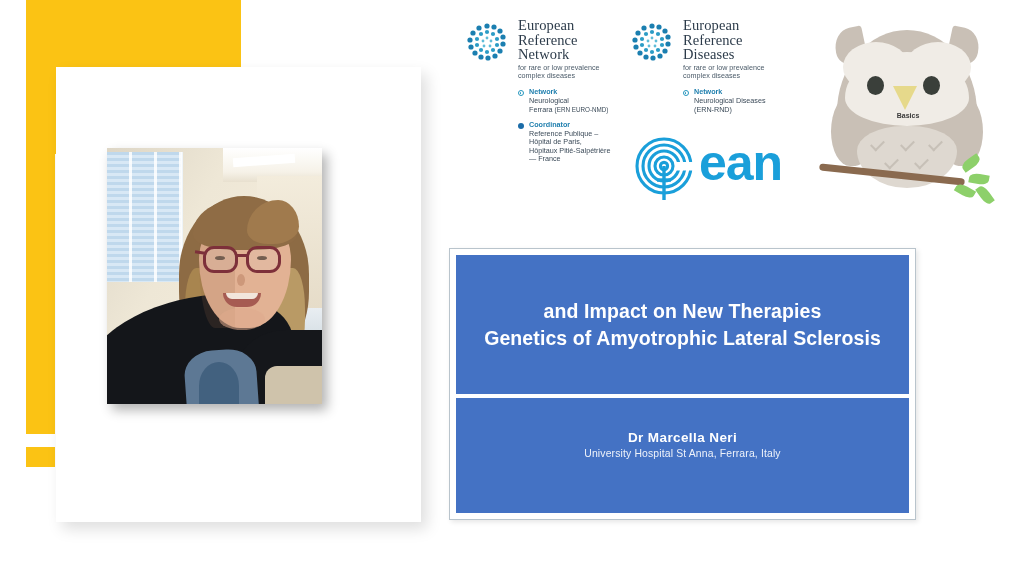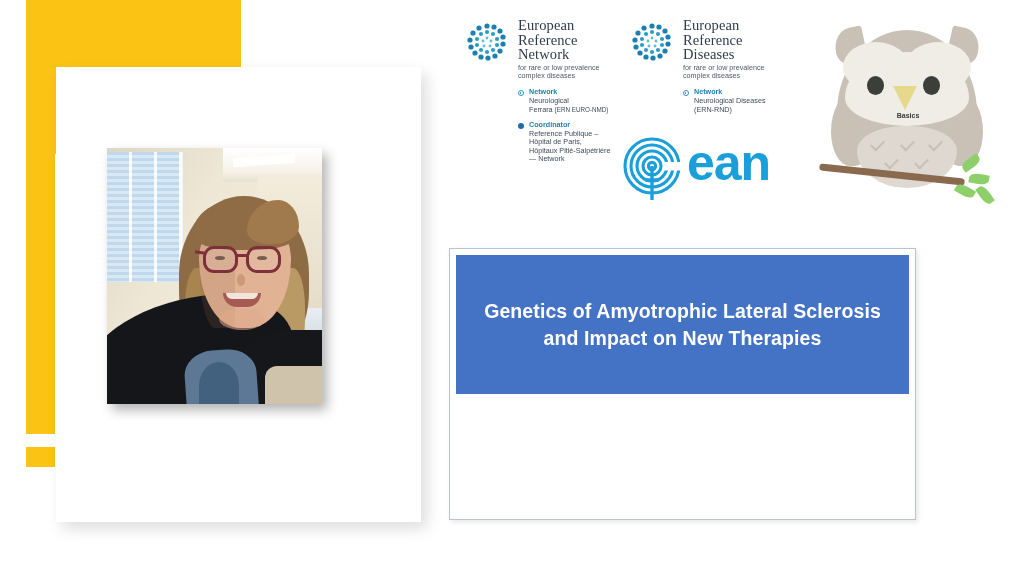--- a/index.html
+++ b/index.html
@@ -140,21 +140,21 @@
   }
   .dot-ring { background: transparent; border: 1.4px solid #2596be; }
   .dot-ring::after { content:""; position:absolute; left:1px; top:1px; width:1.4px; height:1.4px;
     background:#2596be; border-radius:50%; }
   .dot-solid { background: #1b6ca8; }
   .ern-k { font-size: 7.2px; line-height: 8.6px; font-weight: 700; color: #1f7fae; }
   .ern-v { font-size: 7.2px; line-height: 8.6px; color: #3b4a58; }
   .ern-v .small { font-size: 6.3px; }
 
   
-  .ean { position: absolute; left: 164px; top: 128px; width: 200px; height: 72px; }
+  .ean { position: absolute; left: 176px; top: 128px; width: 200px; height: 72px; }
   .ean-word {
     position: absolute; left: 68px; top: 2px;
     font-size: 50px; line-height: 50px; font-weight: 700;
     color: #1a9fda; letter-spacing: -1px;
   }
   .ean-tag {
     position: absolute; left: 70px; top: 48px;
     font-size: 8.6px; letter-spacing: .35px; color: #1a9fda; font-weight: 600;
   }
 
@@ -342,21 +342,21 @@
             <span class="small">(ERN EURO-NMD)</span>
           </div>
         </div>
 
         <div class="ern-block">
           <span class="ern-dot dot-solid"></span>
           <div class="ern-k">Coordinator</div>
           <div class="ern-v">Reference Publique –</div>
           <div class="ern-v">Hôpital de Paris,</div>
           <div class="ern-v">Hôpitaux Pitié-Salpétrière</div>
-          <div class="ern-v">— Network</div>
+          <div class="ern-v">— France</div>
         </div>
       </div>
     </div>
 
     <div class="ern ern-2">
       <svg class="ern-mark" viewBox="0 0 44 44">
         <g fill="#1B7FB0">
           <circle cx="22" cy="6" r="2.6"></circle>
             <circle cx="29" cy="7" r="2.6"></circle>
           <circle cx="35" cy="11" r="2.6"></circle>
@@ -447,19 +447,23 @@
       <div class="leaf" style="left:156px; top:150px; transform:rotate(-35deg);"></div>
       <div class="leaf" style="left:164px; top:166px; transform:rotate(10deg);"></div>
       <div class="leaf" style="left:150px; top:178px; transform:rotate(30deg);"></div>
       <div class="leaf" style="left:170px; top:182px; transform:rotate(55deg);"></div>
     </div>
   </div>
 
   <div class="slide">
     <div class="slide-title-box">
       <div class="slide-title">
+        <div>and Impact on New Therapies</div>
         <div>Genetics of Amyotrophic Lateral Sclerosis</div>
-        <div>and Impact on New Therapies</div>
       </div>
     </div>
+    <div class="slide-author-box">
+      <div class="slide-author">Dr Marcella Neri</div>
+      <div class="slide-affil">University Hospital St Anna, Ferrara, Italy</div>
+    </div>
   </div>
 
 </div>
 
 </body></html>

